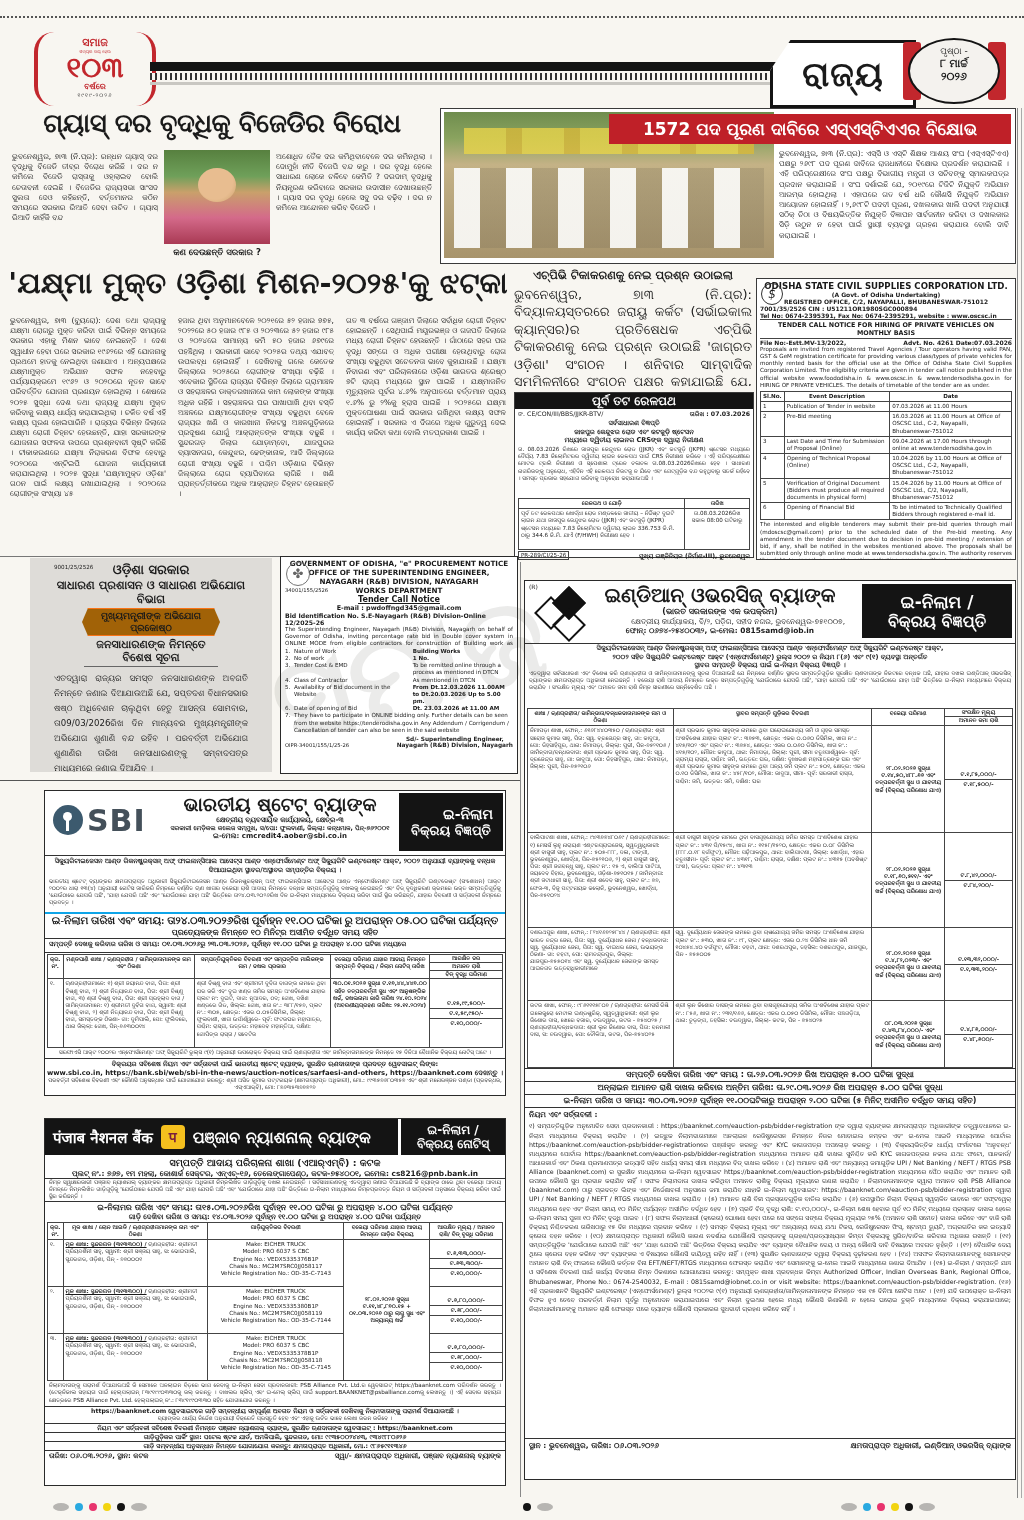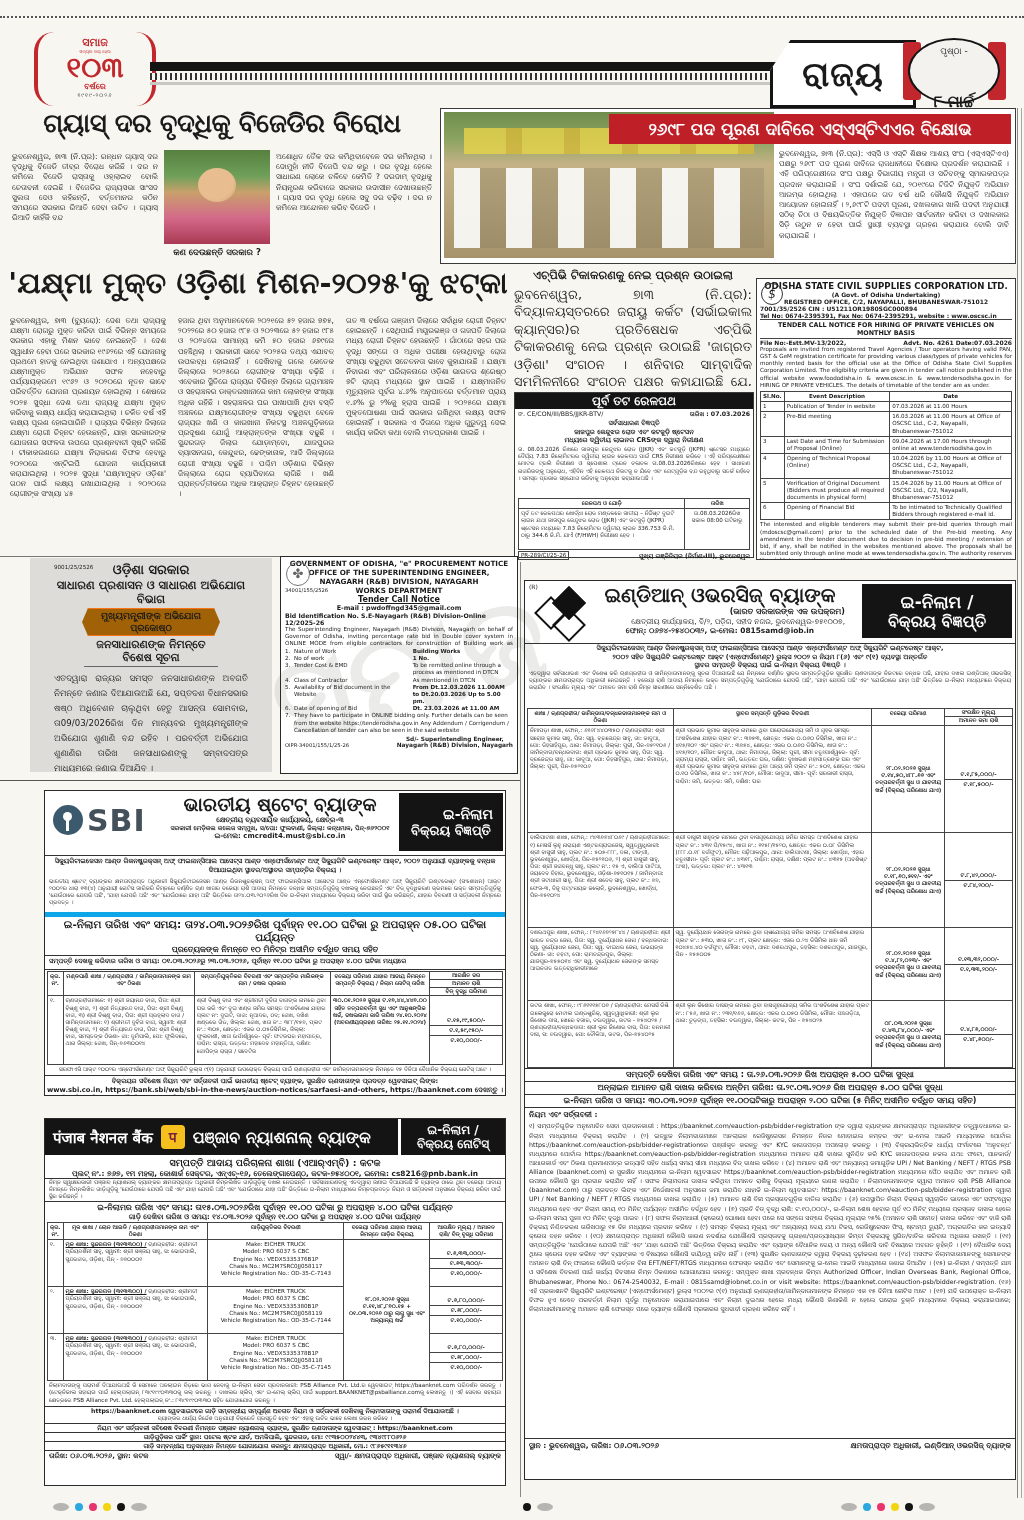--- a/index.html
+++ b/index.html
@@ -45,40 +45,40 @@
   <div class="abs" style="left:150px;top:73px;width:648px;height:7px;background:repeating-linear-gradient(90deg,#333 0 2px,#f8f6f1 2px 5px);"></div>
   <div class="abs" style="left:150px;top:82px;width:648px;height:3px;background:#c9c7c2;"></div>
 
   <div class="abs" style="left:770px;top:40px;width:140px;height:62px;background:#fff;border:3px solid #141414;clip-path:polygon(14% 0,100% 0,100% 100%,0 100%,0 45%);display:flex;align-items:center;justify-content:center;">
     <span class="b" style="font-size:34px;letter-spacing:1px;">ରାଜ୍ୟ</span>
   </div>
   <div class="abs" style="left:903px;top:42px;width:18px;height:58px;background:#c2272d;border-radius:3px;"></div>
   <div class="abs" style="left:988px;top:42px;width:18px;height:58px;background:#c2272d;border-radius:3px;"></div>
   <div class="abs c" style="left:908px;top:38px;width:92px;height:66px;background:#f4f2ee;border:2.5px solid #141414;border-radius:50%;padding-top:6px;box-sizing:border-box;">
     <div style="font-size:9px;">ପୃଷ୍ଠା -</div>
-    <div class="b" style="font-size:16px;margin-top:35px;">୮ ମାର୍ଚ୍ଚ</div>
+    <div class="b" style="font-size:11px;">୮ ମାର୍ଚ୍ଚ</div>
     <div class="b" style="font-size:11px;">୨୦୨୬</div>
   </div>
 
   <div class="abs" style="left:10px;top:108px;width:424px;height:154px;">
     <div class="b c ovh" style="font-size:26px;height:36px;letter-spacing:-0.5px;">ଗ୍ୟାସ୍ ଦର ବୃଦ୍ଧିକୁ ବିଜେଡିର ବିରୋଧ</div>
     <div class="abs j f75 ovh" style="left:2px;top:44px;width:146px;height:106px;">ଭୁବନେଶ୍ୱର, ୭ା୩ (ନି.ପ୍ର): ରନ୍ଧନ ଗ୍ୟାସ୍ ଦର ବୃଦ୍ଧିକୁ ବିଜେଡି ତୀବ୍ର ବିରୋଧ କରିଛି । ଦର ନ କମିଲେ ବିଜେଡି ରାସ୍ତାକୁ ଓହ୍ଲାଇବ ବୋଲି ଚେତାବନୀ ଦେଇଛି । ବିଜେଡିର ରାଜ୍ୟସଭା ସାଂସଦ ସୁଲତା ଦେଓ କହିଛନ୍ତି, ବର୍ତ୍ତମାନର କଠିନ ସମୟରେ ସରକାର ରିଆତି ଦେବା ଉଚିତ । ଗ୍ୟାସ୍ ରିଆତି କାହିଁକି ବନ୍ଦ</div>
     <div class="abs photo" style="left:154px;top:42px;width:106px;height:94px;background:linear-gradient(180deg,#57803f 0%,#6fa05a 28%,#c9a06b 45%,#d46a8a 72%,#a93a54 100%);">
       <div class="abs" style="left:34px;top:18px;width:38px;height:34px;border-radius:50%;background:radial-gradient(circle at 45% 40%,#e8bd90 0 60%,#caa06b 100%);"></div>
     </div>
     <div class="abs c caption ovh" style="left:150px;top:139px;width:114px;height:12px;font-size:8.5px;">କଣ ଦେଉଛନ୍ତି ସରକାର ?</div>
     <div class="abs j f75 ovh" style="left:266px;top:44px;width:156px;height:106px;">ଅଶୋଧିତ ତୈଳ ଦର କମିଥିବାବେଳେ ଦର କମିନଥିଲା । ଦୋମୁହାଁ ନୀତି ବିଜେପି ବନ୍ଦ କରୁ । ଦର ବୃଦ୍ଧି ହେଲେ ସାଧାରଣ ଲୋକେ ଚଳିବେ କେମିତି ? ଦରଦାମ୍ ବୃଦ୍ଧିକୁ ନିୟନ୍ତ୍ରଣ କରିବାରେ ସରକାର ଉଦାସୀନ ଦେଖାଉଛନ୍ତି । ଗ୍ୟାସ ଦର ବୃଦ୍ଧି ହେଲେ ସବୁ ଦର ବଢ଼ିବ । ଦର ନ କମିଲେ ଆନ୍ଦୋଳନ କରିବ ବିଜେଡି ।</div>
   </div>
 
   <div class="abs thinbox" style="left:440px;top:108px;width:574px;height:154px;">
     <div class="abs photo ovh" style="left:3px;top:3px;width:330px;height:146px;background:linear-gradient(180deg,#6f8d4e 0%,#8aa35f 18%,#c4b286 36%,#b9a77e 60%,#a8946c 100%);">
       <div class="abs" style="left:20px;top:16px;width:290px;height:26px;background:repeating-linear-gradient(90deg,#e8d44a 0 42px,#d8b93a 42px 58px);opacity:.8;"></div>
       <div class="abs" style="left:10px;top:56px;width:310px;height:80px;background:repeating-linear-gradient(90deg,rgba(250,250,248,.92) 0 26px,rgba(120,110,86,.25) 26px 52px);"></div>
     </div>
-    <div class="abs blackbar b c ovh" style="left:168px;top:5px;width:402px;height:30px;background:#bf2028;font-size:17px;line-height:30px;">୨୬୯୮ ପଦ ପୂରଣ ଦାବିରେ ଏସ୍‌ଏସ୍‌ଟିଏଏର ବିକ୍ଷୋଭ</div>
+    <div class="abs blackbar b c ovh" style="left:168px;top:5px;width:402px;height:30px;background:#bf2028;font-size:17px;line-height:30px;">1572 ପଦ ପୂରଣ ଦାବିରେ ଏସ୍‌ଏସ୍‌ଟିଏଏର ବିକ୍ଷୋଭ</div>
     <div class="abs j f75 ovh" style="left:338px;top:40px;width:230px;height:108px;">ଭୁବନେଶ୍ୱର, ୭ା୩ (ନି.ପ୍ର): ଏସ୍‌ସି ଓ ଏସ୍‌ଟି ଶିକ୍ଷକ ଆଶୟ ସଂଘ (ଏସ୍‌ଏସ୍‌ଟିଏଏ) ପକ୍ଷରୁ ୨୬୯୮ ପଦ ପୂରଣ ଦାବିରେ ରାଜଧାନୀରେ ବିକ୍ଷୋଭ ପ୍ରଦର୍ଶନ କରାଯାଇଛି । ଏହି ପରିପ୍ରେକ୍ଷୀରେ ସଂଘ ପକ୍ଷରୁ ବିଭାଗୀୟ ମନ୍ତ୍ରୀ ଓ ସଚିବଙ୍କୁ ସ୍ମାରକପତ୍ର ପ୍ରଦାନ କରାଯାଇଛି । ସଂଘ ଦର୍ଶାଇଛି ଯେ, ୨୦୧୯ରେ ଟିଜିଟି ନିଯୁକ୍ତି ଅଭିଯାନ ଆରମ୍ଭ ହୋଇଥିଲା । ଏହାପରେ ଗତ ବର୍ଷ ଧରି କୌଣସି ନିଯୁକ୍ତି ଅଭିଯାନ ଆୟୋଜନ ହୋଇନାହିଁ । ୨,୬୯୮ଟି ପଦବୀ ପୂରଣ, ଦଖଲକାର ଖାଲି ପଦବୀ ଅନୁଯାୟୀ ସଠିକ୍ ଚିଠା ଓ ବିଷୟଭିତ୍ତିକ ନିଯୁକ୍ତି ବିଜ୍ଞାପନ ସାର୍ବଜନୀନ କରିବା ଓ ଦଖଲକାର ସିଡ଼ି ଉଠୁନ ନ ହେବା ପାଇଁ ସ୍ଥାୟୀ ବ୍ୟବସ୍ଥା ଗ୍ରହଣ କରାଯାଉ ବୋଲି ଦାବି କରାଯାଇଛି ।</div>
   </div>
 
   <div class="abs" style="left:8px;top:266px;width:500px;height:290px;">
     <div class="b c ovh" style="font-size:29px;height:42px;">'ଯକ୍ଷ୍ମା ମୁକ୍ତ ଓଡ଼ିଶା ମିଶନ-୨୦୨୫'କୁ ଝଟ୍‌କା</div>
     <div class="abs j f75 ovh" style="left:2px;top:50px;width:156px;height:232px;">ଭୁବନେଶ୍ୱର, ୭ା୩ (ବ୍ୟୁରୋ): ଦେଶ ତଥା ରାଜ୍ୟକୁ ଯକ୍ଷ୍ମା ରୋଗରୁ ମୁକ୍ତ କରିବା ପାଇଁ ବିଭିନ୍ନ ସମୟରେ ସରକାର ଏହାକୁ ମିଶନ ଭାବେ ନେଇଛନ୍ତି । ଦେଶ ସ୍ୱାଧୀନ ହେବା ପରେ ସରକାର ୧୯୬୨ରେ ଏହି ଯୋଜନାକୁ ପ୍ରଥମେ ହାତକୁ ନେଇଥିବା ଜଣାଯାଏ । ଅନ୍ୟପକ୍ଷରେ ଯକ୍ଷ୍ମାମୁକ୍ତ ଅଭିଯାନ ସଫଳ ନହେବାରୁ ପର୍ଯ୍ୟାୟକ୍ରମେ ୧୯୬୨ ଓ ୨୦୨୦ରେ ନୂତନ ଭାବେ ପରିବର୍ତ୍ତିତ ଯୋଜନା ପ୍ରଣୟନ ହୋଇଥିଲା । ଶେଷରେ ୨୦୨୫ ସୁଦ୍ଧା ଦେଶ ତଥା ରାଜ୍ୟକୁ ଯକ୍ଷ୍ମା ମୁକ୍ତ କରିବାକୁ ଲକ୍ଷ୍ୟ ଧାର୍ଯ୍ୟ କରାଯାଇଥିଲା । ଚଳିତ ବର୍ଷ ଏହି ଲକ୍ଷ୍ୟ ପୂରଣ ହୋଇପାରିନି । ରାଜ୍ୟର ବିଭିନ୍ନ ଜିଲାରେ ଯକ୍ଷ୍ମା ରୋଗୀ ଚିହ୍ନଟ ହେଉଛନ୍ତି, ଯାହା ସରକାରଙ୍କ ଯୋଜନାର ସଫଳତା ଉପରେ ପ୍ରଶ୍ନବାଚୀ ସୃଷ୍ଟି କରିଛି । ଟୀକାକରଣରେ ଯକ୍ଷ୍ମା ନିରାକରଣ ବିଫଳ ହେବାରୁ ୨୦୨୦ରେ ଏନ୍‌ଟିଇପି ଯୋଜନା କାର୍ଯ୍ୟକାରୀ କରାଯାଇଥିଲା । ୨୦୨୫ ସୁଦ୍ଧା 'ଯକ୍ଷ୍ମାମୁକ୍ତ ଓଡ଼ିଶା' ଗଠନ ପାଇଁ ଲକ୍ଷ୍ୟ ରଖାଯାଇଥିଲା । ୨୦୨୦ରେ ରୋଗୀଙ୍କ ସଂଖ୍ୟା ୪୫</div>
     <div class="abs j f75 ovh" style="left:170px;top:50px;width:156px;height:232px;">ହଜାର ଥିବା ଅନୁମାନବେଳେ ୨୦୨୧ରେ ୫୨ ହଜାର ୭୭୫, ୨୦୨୨ରେ ୫୦ ହଜାର ୯୮୫ ଓ ୨୦୨୩ରେ ୫୨ ହଜାର ୯୮୫ ଓ ୨୦୨୪ରେ ସାମାନ୍ୟ କମି ୫୦ ହଜାର ୬୭୯ରେ ପହଞ୍ଚିଥିଲା । ସରକାରୀ ଭାବେ ୨୦୨୫ର ତଥ୍ୟ ଏଯାବତ୍ ଉପଲବ୍ଧ ହୋଇନାହିଁ । ଦେଖିବାକୁ ଗଲେ କେତେକ ଜିଲ୍ଲାରେ ୨୦୨୫ରେ ରୋଗୀଙ୍କ ସଂଖ୍ୟା ବଢ଼ିଛି । ଏବେକାର ସ୍ଥିତିରେ ରାଜ୍ୟର ବିଭିନ୍ନ ଜିଲାରେ ଗ୍ରାମାଞ୍ଚଳ ଓ ସହରାଞ୍ଚଳର ଡାକ୍ତରଖାନାରେ କାମ ଲୋକଙ୍କ ସଂଖ୍ୟା ଅଧିକ ରହିଛି । ସହରାଞ୍ଚଳର ଘର ପାଖାପାଖି ଥିବା ବସ୍ତି ଅଞ୍ଚଳରେ ଯକ୍ଷ୍ମାରୋଗୀଙ୍କ ସଂଖ୍ୟା ବଢୁଥିବା ବେଳେ ରାଜ୍ୟର ଖଣି ଓ କାରଖାନା ନିକଟସ୍ଥ ଅଞ୍ଚଳଗୁଡ଼ିକରେ ପ୍ରଦୂଷଣ ଯୋଗୁଁ ଆକ୍ରାନ୍ତଙ୍କ ସଂଖ୍ୟା ବଢୁଛି । ସୁନ୍ଦରଗଡ଼ ଜିଲାର ଯୋଡ଼ାମ୍ବୋ, ଯାଜପୁରର ବ୍ୟାସନଗର, କେନ୍ଦୁଝର, ଢେଙ୍କାନାଳ, ଆଦି ଜିଲ୍ଲାରେ ରୋଗୀ ସଂଖ୍ୟା ବଢୁଛି । ପଶ୍ଚିମ ଓଡ଼ିଶାର ବିଭିନ୍ନ ଜିଲ୍ଲାରେ ରୋଗ ବ୍ୟାପିବାରେ ଲାଗିଛି । ଖଣି ପ୍ରାନ୍ତର୍ତ୍ତୀକରେ ଅଧିକ ଆକ୍ରାନ୍ତ ଚିହ୍ନଟ ହେଉଛନ୍ତି ।</div>
     <div class="abs j f75 ovh" style="left:338px;top:50px;width:160px;height:232px;">ଗତ ୩ ବର୍ଷରେ ଗଞ୍ଜାମ ଜିଲାରେ ସର୍ବାଧିକ ରୋଗୀ ଚିହ୍ନଟ ହୋଇଛନ୍ତି । ସେଥିପାଇଁ ମୟୂରଭଞ୍ଜ ଓ ଗଜପତି ଜିଲାରେ ମଧ୍ୟ ରୋଗୀ ଚିହ୍ନଟ ହେଉଛନ୍ତି । ଗାଁଠାରେ ସହର ପର ବୃଦ୍ଧି ସଙ୍ଗେ ଓ ଅଧିକ ପରୀକ୍ଷା ହେଉଥିବାରୁ ରୋଗ ସଂଖ୍ୟା ବଢୁଥିବା ସଚେତନତା ଭାବେ କୁହାଯାଉଛି । ଯକ୍ଷ୍ମା ନିବାରଣ ଏବଂ ପରିଚାଳନାରେ ଓଡ଼ିଶା ଭାରତର ଶ୍ରେଷ୍ଠ ୭ଟି ରାଜ୍ୟ ମଧ୍ୟରେ ସ୍ଥାନ ପାଇଛି । ଯକ୍ଷ୍ମାଜନିତ ମୃତ୍ୟୁହାର ପୂର୍ବର ୪.୬% ଅନୁପାତରେ ବର୍ତ୍ତମାନ ପ୍ରାୟ ୧.୬% ରୁ ୨%କୁ ହ୍ରାସ ପାଇଛି । ୨୦୨୫ରେ ଯକ୍ଷ୍ମା ମୁକ୍ତଘୋଷଣା ପାଇଁ ସରକାର ରଖିଥିବା ଲକ୍ଷ୍ୟ ସଫଳ ହୋଇନାହିଁ । ସରକାର ଏ ଦିଗରେ ଅଧିକ ଗୁରୁତ୍ୱ ଦେଇ କାର୍ଯ୍ୟ କରିବା କଥା ବୋଲି ମତପ୍ରକାଶ ପାଇଛି ।</div>
   </div>
   <div class="abs" style="left:0;top:556px;width:508px;border-top:1px solid #777;"></div>
@@ -257,30 +257,30 @@
     <div style="position:relative;height:64px;border-bottom:1px solid #333;">
       <div class="abs" style="left:8px;top:14px;width:30px;height:30px;border-radius:50%;background:#3c5a6e;">
         <div class="abs" style="left:10px;top:7px;width:9px;height:9px;border-radius:50%;background:#fff;"></div>
         <div class="abs" style="left:13px;top:13px;width:3px;height:13px;background:#fff;"></div>
       </div>
       <span class="abs b" style="left:42px;top:12px;font-size:30px;color:#44505a;letter-spacing:1px;">SBI</span>
       <div class="abs c" style="left:120px;top:2px;width:230px;">
         <div class="b" style="font-size:19px;">ଭାରତୀୟ ଷ୍ଟେଟ୍ ବ୍ୟାଙ୍କ</div>
         <div class="b" style="font-size:7px;">କ୍ଷେତ୍ରୀୟ ବ୍ୟବସାୟିକ କାର୍ଯ୍ୟାଳୟ, କ୍ଷେତ୍ର-୩</div>
         <div class="b" style="font-size:6.2px;">ସରକାରୀ ମେଡ଼ିକଲ କଲେଜ ସମ୍ମୁଖ, ସ/ପୋ: ଫୁଲବାଣୀ, ଜିଲ୍ଲା: କନ୍ଧମାଳ, ପିନ୍-୭୬୨୦୦୧</div>
-        <div class="b" style="font-size:7px;">ଇ-ମେଲ: cmcredit4.must@sbi.co.in</div>
+        <div class="b" style="font-size:7px;">ଇ-ମେଲ: cmcredit4.aober@sbi.co.in</div>
       </div>
       <div class="abs blackbar c" style="right:2px;top:2px;width:104px;height:58px;display:flex;flex-direction:column;justify-content:center;">
         <div class="b" style="font-size:14px;padding-left:34px;">ଇ-ନିଲାମ</div>
         <div class="b" style="font-size:13px;">ବିକ୍ରୟ ବିଜ୍ଞପ୍ତି</div>
       </div>
     </div>
     <div class="c b f65 ovh" style="height:20px;padding:1px 4px;"><span>ସିକ୍ୟୁରିଟାଇଜେସନ ଆଣ୍ଡ ରିକନଷ୍ଟ୍ରକ୍‌ସନ୍ ଅଫ୍ ଫାଇନାନ୍ସିଆଲ ଆସେଟ୍ସ ଆଣ୍ଡ ଏନ୍‌ଫୋର୍ସମେଣ୍ଟ ଅଫ୍ ସିକ୍ୟୁରିଟି ଇଣ୍ଟରେଷ୍ଟ ଆକ୍ଟ,</span> <span>୨୦୦୨ ଅନୁଯାୟୀ ବ୍ୟାଙ୍କକୁ ବନ୍ଧକ ଦିଆଯାଇଥିବା ସ୍ଥାବର/ଅସ୍ଥାବର ସମ୍ପତ୍ତିର ବିକ୍ରୟ ।</span></div>
     <div class="j f5 ovh" style="height:34px;padding:0 4px;">ଭାରତୀୟ ଷ୍ଟେଟ୍ ବ୍ୟାଙ୍କର କ୍ଷମତାପ୍ରାପ୍ତ ଅଧିକାରୀ ସିକ୍ୟୁରିଟାଇଜେସନ ଆଣ୍ଡ ରିକନଷ୍ଟ୍ରକ୍‌ସନ୍ ଅଫ୍ ଫାଇନାନ୍ସିଆଲ ଆସେଟ୍ସ ଆଣ୍ଡ ଏନ୍‌ଫୋର୍ସମେଣ୍ଟ ଅଫ୍ ସିକ୍ୟୁରିଟି ଇଣ୍ଟରେଷ୍ଟ (ସଂଶୋଧନ) ଆକ୍ଟ ୨୦୦୨ର ଧାରା ୧୩(୪) ଅନୁଯାୟୀ ନୋଟିସ ଜାରିକରି ନିମ୍ନରେ ବର୍ଣ୍ଣିତ ଋଣ ଖାତାର ବକେୟା ରାଶି ଆଦାୟ ନିମନ୍ତେ ବନ୍ଧକ ସମ୍ପତ୍ତିଗୁଡ଼ିକୁ ଦଖଲକୁ ନେଇଛନ୍ତି ଏବଂ ବିଡ୍ ବୃଦ୍ଧିକରଣ କ୍ରମରେ ଉକ୍ତ ସମ୍ପତ୍ତିଗୁଡ଼ିକୁ 'ଯେଉଁଠାରେ ଯେପରି ଅଛି', 'ଯାହା ଯେପରି ଅଛି' ଏବଂ 'ଯେଉଁଠାରେ ଯାହା ଅଛି' ଭିତ୍ତିରେ ତା୨୪.୦୩.୨୦୨୬ରିଖ ଦିନ ଇ-ନିଲାମ ମାଧ୍ୟମରେ ବିକ୍ରୟ କରିବା ପାଇଁ ସ୍ଥିର କରିଛନ୍ତି, ଯାହାର ବିବରଣୀ ଓ ସର୍ତ୍ତାବଳୀ ନିମ୍ନରେ ପ୍ରଦତ୍ତ ।</div>
-    <div class="c b ovh" style="font-size:10.5px;border-top:5px solid #0ea5e9;padding:1px 2px;">ଇ-ନିଲାମ ତାରିଖ ଏବଂ ସମୟ: ତା୨୪.୦୩.୨୦୨୬ରିଖ ପୂର୍ବାହ୍ନ ୧୧.୦୦ ଘଟିକା ରୁ ଅପରାହ୍ନ ୦୫.୦୦ ଘଟିକା ପର୍ଯ୍ୟନ୍ତ</div>
+    <div class="c b ovh" style="font-size:10.5px;border-top:2px solid #0ea5e9;padding:1px 2px;font-family:Liberation Serif, serif;">ଇ-ନିଲାମ ତାରିଖ ଏବଂ ସମୟ: ତା୨୪.୦୩.୨୦୨୬ରିଖ ପୂର୍ବାହ୍ନ ୧୧.୦୦ ଘଟିକା ରୁ ଅପରାହ୍ନ ୦୫.୦୦ ଘଟିକା ପର୍ଯ୍ୟନ୍ତ</div>
     <div class="c b" style="font-size:8px;">ପ୍ରତ୍ୟେକଙ୍କ ନିମନ୍ତେ ୧୦ ମିନିଟ୍‌ର ଅସୀମିତ ବର୍ଦ୍ଧିତ ସମୟ ସହିତ</div>
     <div class="b f65 ovh" style="border-top:1px solid #333;border-bottom:1px solid #333;padding:1px 4px;height:11px;">ସମ୍ପତ୍ତି ଦେଖକୁ କରିବାର ତାରିଖ ଓ ସମୟ: ୦୧.୦୩.୨୦୨୬ରୁ ୨୩.୦୩.୨୦୨୬, ପୂର୍ବାହ୍ନ ୧୧.୦୦ ଘଟିକା ରୁ ଅପରାହ୍ନ ୪.୦୦ ଘଟିକା ମଧ୍ୟରେ</div>
     <table class="f5" style="width:calc(100% - 4px);margin:1px 2px;">
       <tbody>
           <tr>
         <th style="width:3%;">କ୍ର. ନଂ.</th>
         <th style="width:29%;">ମଣ୍ଡପାଣି ଶାଖା / ଋଣଗ୍ରହୀତା / ଜାମିନ୍‌ଦାତାମାନଙ୍କ ନାମ ଏବଂ ଠିକଣା</th>
         <th style="width:30%;">ସମ୍ପତ୍ତିଯୁକ୍ତିକର ବିବରଣୀ ଏବଂ ସମ୍ପତ୍ତିର ମାଲିକଙ୍କ ନାମ / ଦଖଲ ପ୍ରକାର</th>
         <th style="width:22%;">ବକେୟା ପରିମାଣ ଯାହାର ଆଦାୟ ନିମନ୍ତେ ସମ୍ପତ୍ତି ବିକ୍ରୟ / ନିଲାମ ନୋଟିସ୍ ତାରିଖ</th>
         <th style="width:16%;padding:0;">
@@ -395,21 +395,21 @@
   <div class="abs box ovh" style="left:524px;top:580px;width:492px;height:900px;box-sizing:border-box;">
     <div style="position:relative;height:62px;border-bottom:1px solid #333;">
       <div class="abs" style="left:10px;top:6px;width:50px;height:50px;">
         <div class="abs" style="left:4px;top:14px;width:20px;height:20px;border:2.5px solid #111;transform:rotate(45deg);"></div>
         <div class="abs" style="left:22px;top:4px;width:20px;height:20px;border:2.5px solid #111;transform:rotate(45deg);background:#111;"></div>
         <div class="abs" style="left:22px;top:26px;width:20px;height:20px;border:2.5px solid #111;transform:rotate(45deg);"></div>
         <span class="abs" style="left:-6px;top:-4px;font-size:6px;">(R)</span>
       </div>
       <div class="abs c" style="left:70px;top:2px;width:250px;">
         <div class="b" style="font-size:20px;">ଇଣ୍ଡିଆନ୍ ଓଭରସିଜ୍ ବ୍ୟାଙ୍କ</div>
-        <div class="b" style="font-size:8px;text-align:right;">(ଭାରତ ସରକାରଙ୍କ ଏକ ଉପକ୍ରମ)</div>
+        <div class="b" style="font-size:8px;">(ଭାରତ ସରକାରଙ୍କ ଏକ ଉପକ୍ରମ)</div>
         <div style="font-size:7.4px;text-align:right;">କ୍ଷେତ୍ରୀୟ କାର୍ଯ୍ୟାଳୟ, ବି/୨, ପଡ଼ିଗ, ସହୀଦ ନଗର, ଭୁବନେଶ୍ୱର-୭୫୧୦୦୭,</div>
         <div class="b" style="font-size:7.4px;">ଫୋନ୍: ୦୬୭୪-୨୫୪୦୦୩୨, ଇ-ମେଲ: 0815samd@iob.in</div>
       </div>
       <div class="abs blackbar c" style="right:3px;top:3px;width:150px;height:54px;display:flex;flex-direction:column;justify-content:center;">
         <div class="b" style="font-size:17px;">ଇ-ନିଲାମ /</div>
         <div class="b" style="font-size:16px;">ବିକ୍ରୟ ବିଜ୍ଞପ୍ତି</div>
       </div>
     </div>
     <div class="c b f65">ସିକ୍ୟୁରିଟାଇଜେସନ୍ ଆଣ୍ଡ ରିକନଷ୍ଟ୍ରକ୍‌ସନ୍ ଅଫ୍ ଫାଇନାନ୍ସିଆଲ ଆସେଟ୍ସ ଆଣ୍ଡ ଏନ୍‌ଫୋର୍ସମେଣ୍ଟ ଅଫ୍ ସିକ୍ୟୁରିଟି ଇଣ୍ଟରେଷ୍ଟ ଆକ୍ଟ,</div>
     <div class="c b f65">୨୦୦୨ ସହିତ ସିକ୍ୟୁରିଟି ଇଣ୍ଟରେଷ୍ଟ ଆକ୍ଟ (ଏନ୍‌ଫୋର୍ସମେଣ୍ଟ) ରୁଲ୍ସ ୨୦୦୨ ର ନିୟମ ୮(୬) ଏବଂ ୯(୧) ବ୍ୟବସ୍ଥା ଅନ୍ତର୍ଗତ</div>

